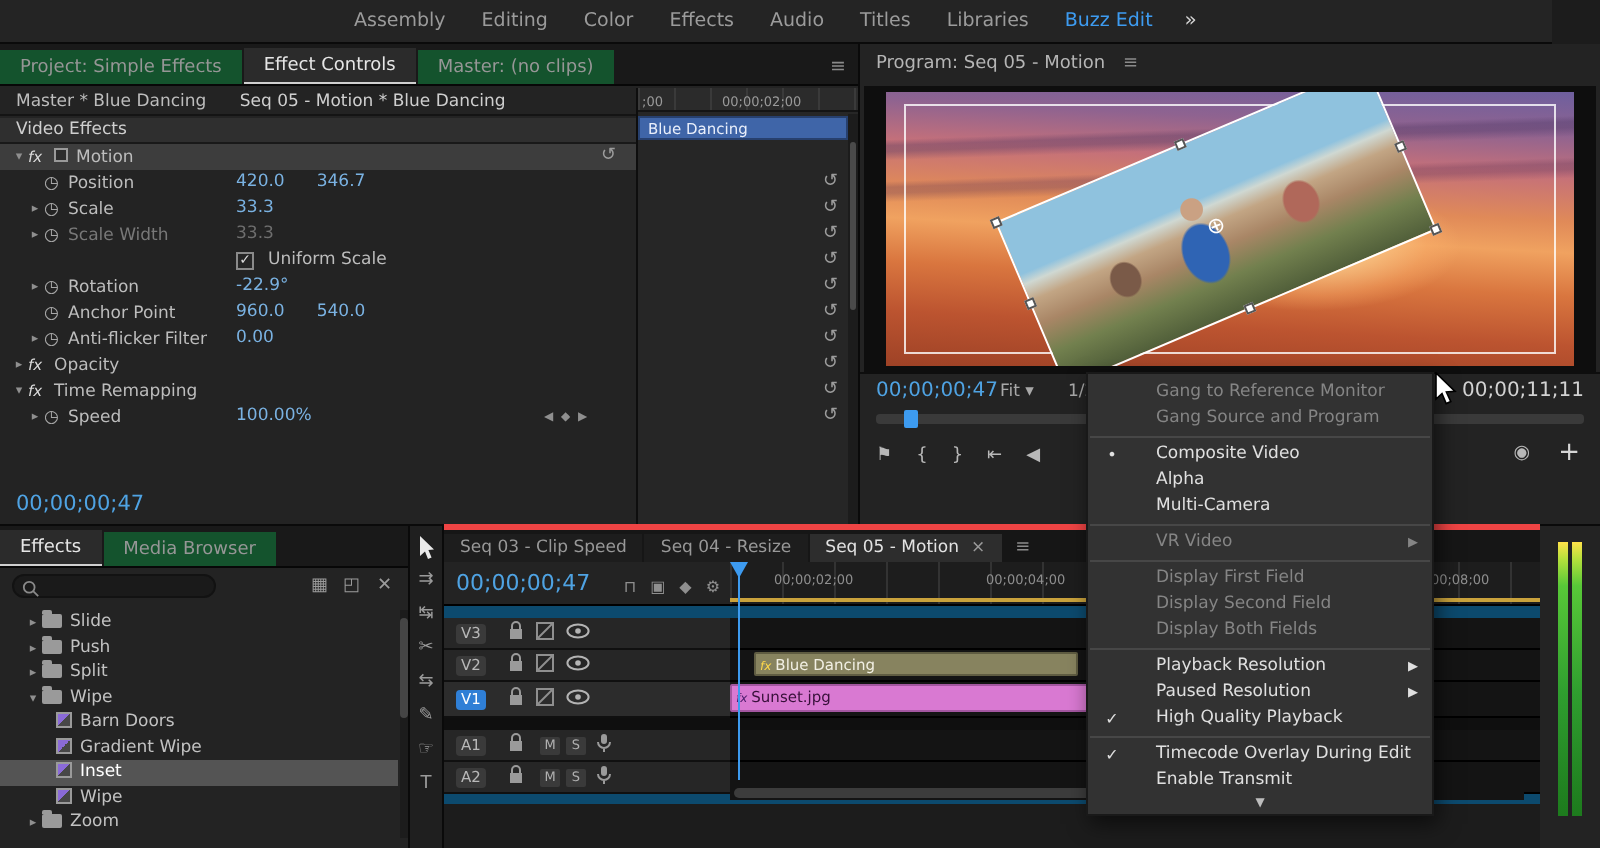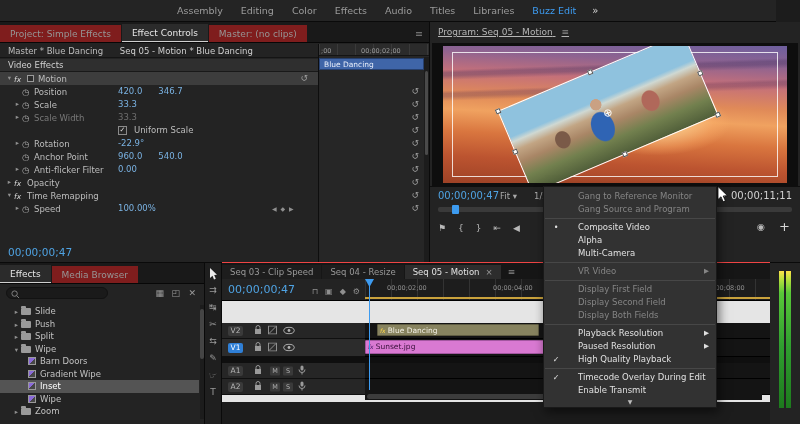--- a/index.html
+++ b/index.html
@@ -10,21 +10,21 @@
   
   .topbar{position:absolute;left:0;top:0;width:776px;height:22px;background:#242424;border-bottom:1px solid #0a0a0a;display:flex;align-items:center;}
   .ws-tabs{display:flex;margin-left:168px;align-items:center;}
   .ws{padding:0 9px;color:#9b9b9b;white-space:nowrap;}
   .ws.active{color:#3d9bf0;}
   .ws-more{color:#d4d4d4;padding:0 7px;font-size:10px;}
 
   
   .panel{position:absolute;background:#232323;}
   .tabrow{height:21px;background:#191919;display:flex;align-items:flex-end;border-bottom:1px solid #070707;position:relative;}
-  .ptab{padding:4px 10px 3px;color:#969696;background:#7f1d1d;margin-right:1px;white-space:nowrap;font-size:9px;}
+  .ptab{padding:4px 10px 3px;color:#969696;background:#14532d;margin-right:1px;white-space:nowrap;font-size:9px;}
   .ptab.active{color:#e6e6e6;background:#2b2b2b;border-bottom:1px solid #cfcfcf;}
   .pmenu{position:absolute;right:6px;bottom:3px;color:#8a8a8a;}
 
   
   .ec-panel{left:0;top:22px;width:430px;height:240px;border-right:1px solid #0a0a0a;}
   .ec-body{position:absolute;left:0;top:22px;right:0;bottom:0;}
   .ec-crumb{position:absolute;left:0;top:0;width:318px;height:14px;line-height:14px;border-bottom:1px solid #141414;font-size:8.5px;color:#bdbdbd;white-space:nowrap;overflow:hidden;}
   .ec-crumb .m{margin-left:8px;} .ec-crumb .s{margin-left:14px;color:#cfcfcf;}
   .ec-mini{position:absolute;left:318px;top:0;right:0;bottom:0;background:#262626;border-left:1px solid #0e0e0e;}
   .ec-ruler{height:12px;background:#2b2b2b;border-bottom:1px solid #141414;position:relative;font-size:6.5px;color:#9a9a9a;
@@ -46,21 +46,21 @@
   .vals{position:absolute;left:118px;top:0;display:flex;gap:16px;color:#7ab2e2;font-size:8.5px;}
   .vals.dis{color:#6e6e6e;}
   .reset{position:absolute;right:10px;top:0;color:#9c9c9c;font-size:9px;}
   .cbx{position:absolute;left:118px;top:2px;width:9px;height:9px;border:1px solid #8a8a8a;background:#262626;font-size:7px;line-height:7px;text-align:center;color:#dcdcdc;}
   .lbl2{position:absolute;left:134px;top:0;font-size:8.5px;color:#bdbdbd;}
   .kfnav{position:absolute;left:272px;top:0;font-size:6px;color:#8f8f8f;letter-spacing:1px;}
   .ec-tc{position:absolute;left:8px;bottom:4px;color:#4fa3e3;font-size:10.5px;}
 
   
   .prog-panel{left:430px;top:22px;width:370px;height:240px;}
-  .prog-title{padding:5px 0 0 8px;color:#b5b5b5;font-size:9px;white-space:nowrap;text-decoration:underline;}
+  .prog-title{padding:5px 0 0 8px;color:#b5b5b5;font-size:9px;white-space:nowrap;}
   .prog-title .pmenu2{color:#8a8a8a;margin-left:6px;}
   .vp{position:absolute;left:2px;top:21px;right:2px;height:143px;background:#0e0e0e;overflow:hidden;}
   .frame{position:absolute;left:11px;right:11px;top:3px;bottom:3px;overflow:hidden;
     background:
       radial-gradient(95px 42px at 62% 56%, rgba(255,228,165,.95), rgba(255,180,110,.35) 60%, rgba(255,180,110,0) 78%),
       linear-gradient(178deg, rgba(70,50,95,0) 0 16%, rgba(70,50,95,.35) 18% 20%, rgba(70,50,95,0) 23% 30%, rgba(90,50,85,.3) 32% 34%, rgba(90,50,85,0) 37%),
       linear-gradient(183deg,#6e5f9e 0%,#8f6390 14%,#c4707a 27%,#e08a58 42%,#f0a260 52%,#d9763f 66%,#bc5430 82%,#9e4226 100%);}
   .safe{position:absolute;left:9px;right:9px;top:6px;bottom:6px;border:1px solid rgba(255,255,255,.8);}
   .photo{position:absolute;left:64px;top:22px;width:202px;height:90px;transform:rotate(-23deg);border:1px solid #ffffff;
     background:
@@ -99,21 +99,21 @@
   .eff2{display:inline-block;width:8px;height:8px;background:linear-gradient(135deg,#8a6ad8 0 50%,#474747 50% 100%);border:1px solid #9a9a9a;margin:0 4px -1px 0;}
   .efx-sb{position:absolute;right:0;top:42px;bottom:5px;width:4px;background:#1c1c1c;}
   .efx-sb .th{position:absolute;top:4px;left:0;width:4px;height:50px;background:#454545;border-radius:2px;}
 
   
   .tools{position:absolute;left:205px;top:262px;width:17px;height:162px;background:#1f1f1f;border-top:1px solid #0a0a0a;border-right:1px solid #0a0a0a;display:flex;flex-direction:column;align-items:center;padding-top:5px;gap:7px;}
   .tool{color:#9a9a9a;font-size:9px;height:10px;line-height:10px;}
   .tool.active{color:#ffffff;}
 
   
-  .tl-panel{left:222px;top:262px;width:548px;height:140px;border-top:1px solid #ef4444;background:#e5e5e5;}
+  .tl-panel{left:222px;top:262px;width:548px;height:140px;border-top:3px solid #ef4444;background:#0c4a6e;}
   .tl-tabs{height:16px;display:flex;background:#161616;align-items:flex-end;}
   .tl-tab{padding:2px 8px;font-size:8.5px;color:#989898;background:#1d1d1d;margin-right:1px;white-space:nowrap;}
   .tl-tab.active{background:#2d2d2d;color:#e2e2e2;}
   .tl-tab .x{margin-left:6px;color:#9a9a9a;}
   .tl-menu{margin:0 0 2px 6px;color:#8a8a8a;font-size:9px;}
   .tl-head{position:absolute;left:0;top:16px;width:143px;height:22px;background:#232323;border-bottom:1px solid #000;}
   .tl-tc{position:absolute;left:6px;top:4px;color:#4fa3e3;font-size:11px;}
   .tl-icons{position:absolute;right:5px;top:8px;display:flex;gap:7px;color:#8f8f8f;font-size:8px;}
   .tl-ruler{position:absolute;left:143px;top:16px;right:0;height:22px;background:#1d1d1d;border-bottom:1px solid #000;font-size:6.5px;color:#8f8f8f;
             background-image:repeating-linear-gradient(90deg,#333 0 1px,transparent 1px 26px);}
@@ -381,20 +381,38 @@
       </span>
     </div>
     <div class="tl-ruler">
       <span class="lab" style="left:22px;">00;00;02;00</span>
       <span class="lab" style="left:128px;">00;00;04;00</span>
       <span class="lab" style="left:234px;">00;00;06;00</span>
       <span class="lab" style="left:340px;">00;00;08;00</span>
       <span class="workbar"></span>
     </div>
     <div class="tracks">
+      <div class="trow" style="top:6px;height:16px;">
+        <div class="thead">
+          <span class="chip">V3</span>
+          <span class="ticon" style="left:32px;"><svg width="8" height="10" viewBox="0 0 8 10">
+                <rect x="1" y="4" width="6" height="5" fill="#9a9a9a"></rect>
+                <path d="M2 4 V2.5 a2 2 0 0 1 4 0 V4" fill="none" stroke="#9a9a9a"></path>
+              </svg></span>
+          <span class="ticon" style="left:46px;"><svg width="9" height="9" viewBox="0 0 9 9">
+                <rect x="0.5" y="0.5" width="8" height="8" fill="none" stroke="#8f8f8f"></rect>
+                <line x1="1" y1="8" x2="8" y2="1" stroke="#8f8f8f"></line>
+              </svg></span>
+          <span class="ticon" style="left:61px;"><svg width="12" height="8" viewBox="0 0 12 8">
+                <ellipse cx="6" cy="4" rx="5.3" ry="3.3" fill="none" stroke="#b4b4b4"></ellipse>
+                <circle cx="6" cy="4" r="1.4" fill="#b4b4b4"></circle>
+              </svg></span>
+        </div>
+        <div class="tlane"></div>
+      </div>
       <div class="trow" style="top:22px;height:16px;">
         <div class="thead">
           <span class="chip">V2</span>
           <span class="ticon" style="left:32px;"><svg width="8" height="10" viewBox="0 0 8 10">
                 <rect x="1" y="4" width="6" height="5" fill="#9a9a9a"></rect>
                 <path d="M2 4 V2.5 a2 2 0 0 1 4 0 V4" fill="none" stroke="#9a9a9a"></path>
               </svg></span>
           <span class="ticon" style="left:46px;"><svg width="9" height="9" viewBox="0 0 9 9">
                 <rect x="0.5" y="0.5" width="8" height="8" fill="none" stroke="#8f8f8f"></rect>
                 <line x1="1" y1="8" x2="8" y2="1" stroke="#8f8f8f"></line>

